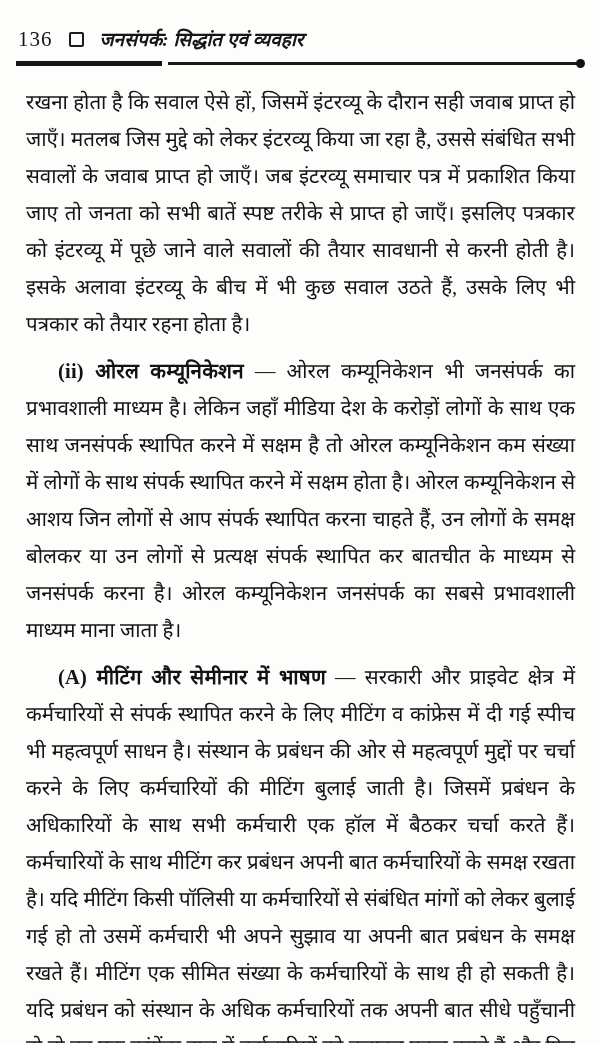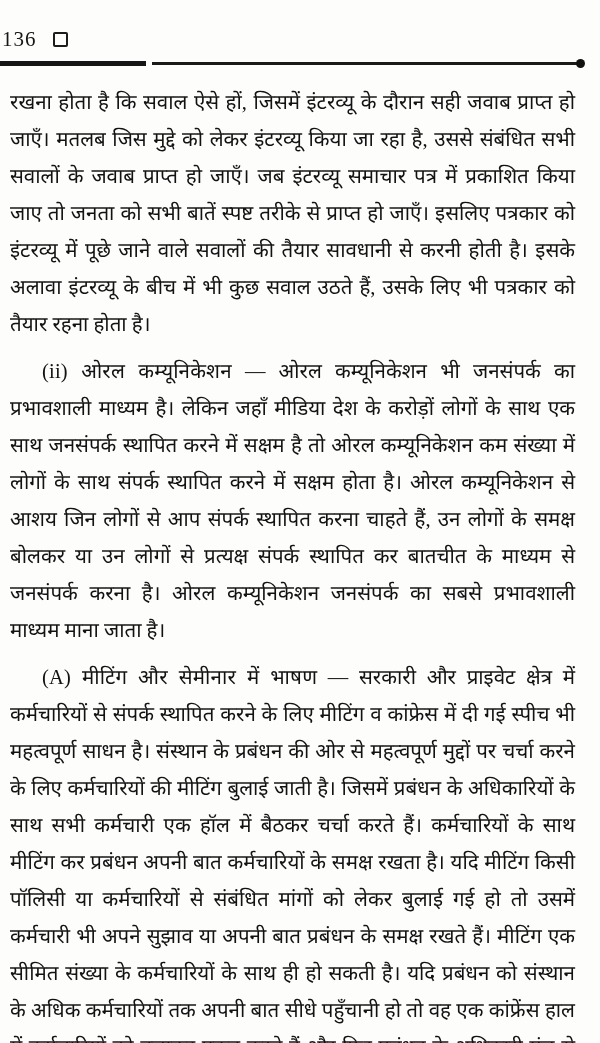--- a/index.html
+++ b/index.html
@@ -7,21 +7,21 @@
     padding: 0;
     width: 600px;
     height: 1043px;
     background: #fdfdfc;
     overflow: hidden;
   }
   .page {
     box-sizing: border-box;
     width: 600px;
     height: 1043px;
-    padding: 26px 15px 0 0;
+    padding: 26px 15px 0 16px;
     background: #fdfdfc;
     color: #141414;
     font-family: "Liberation Serif", "DejaVu Serif", serif;
   }
   
   .running-head {
     display: flex;
     align-items: center;
     gap: 16px;
     padding-left: 2px;
@@ -81,32 +81,33 @@
     font-size: 20.5px;
     line-height: 37px;
     text-align: justify;
     color: #121212;
   }
   .body-text p.indented {
     text-indent: 32px;
     margin-top: 2px;
   }
   .body-text b.lead {
-    font-weight: normal;
+    font-weight: bold;
     letter-spacing: 0.2px;
   }
 </style>
 </head>
 <body>
 
 <div class="page">
 
   <div class="running-head">
     <span class="page-number">136</span>
     <span class="square-bullet"></span>
+    <span class="running-title">जनसंपर्क: सिद्धांत एवं व्यवहार</span>
   </div>
 
   <div class="head-rule">
     <span class="thick"></span>
     <span class="gap"></span>
     <span class="thin"></span>
     <span class="end-dot"></span>
   </div>
 
   <div class="body-text">

